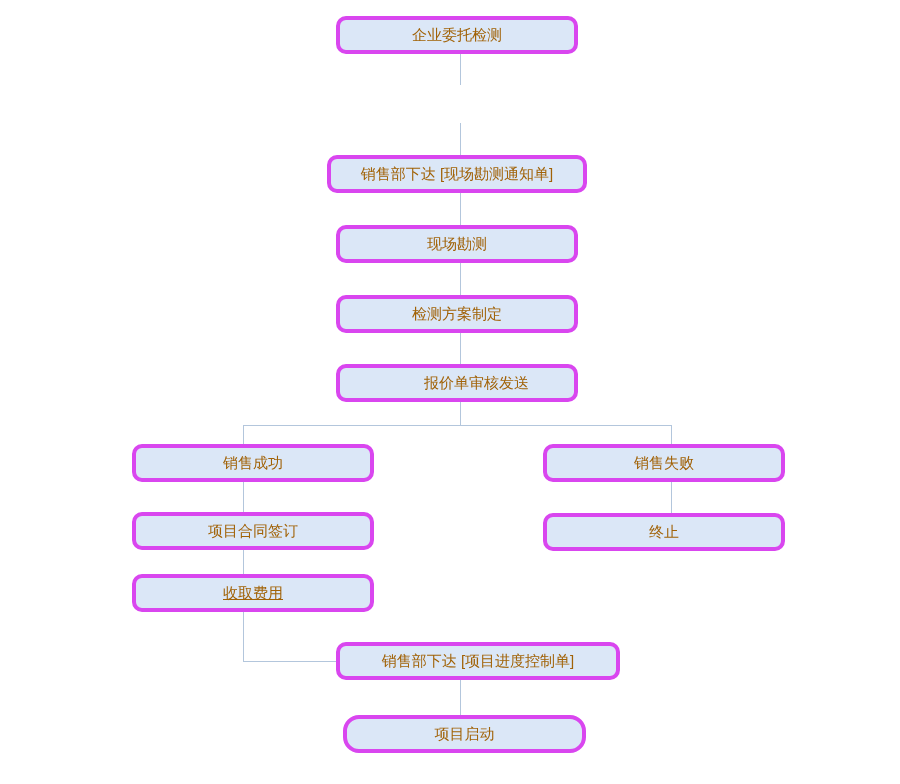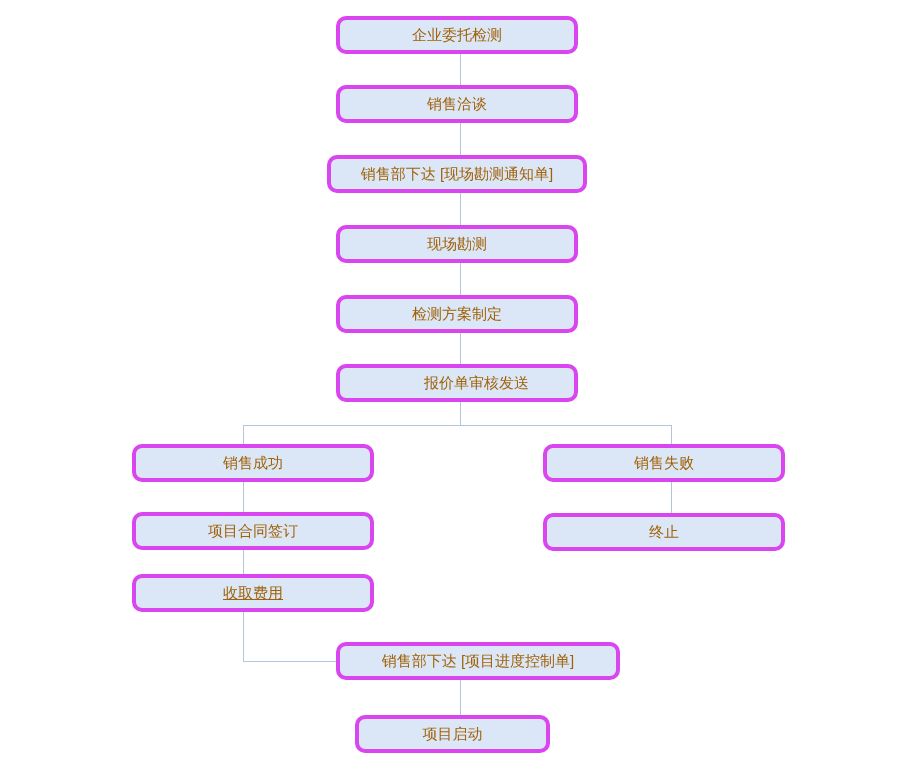--- a/index.html
+++ b/index.html
@@ -55,26 +55,25 @@
   <div class="line v" style="left:243px; top:482px; height:30px;"></div>
   <div class="line v" style="left:243px; top:550px; height:24px;"></div>
   <div class="line v" style="left:243px; top:612px; height:49px;"></div>
   <div class="line h" style="left:243px; top:661px; width:93px;"></div>
 
   <div class="line v" style="left:671px; top:482px; height:31px;"></div>
 
   <div class="line v" style="left:460px; top:680px; height:35px;"></div>
 
   <div class="node" style="left:336px; top:16px;  width:242px; height:38px;">企业委托检测</div>
-  <div class="node" style="left:336px; top:85px;  width:242px; height:38px;">销售洽谈</div>
   <div class="node" style="left:327px; top:155px; width:260px; height:38px;">销售部下达 [现场勘测通知单]</div>
   <div class="node" style="left:336px; top:225px; width:242px; height:38px;">现场勘测</div>
   <div class="node" style="left:336px; top:295px; width:242px; height:38px;">检测方案制定</div>
   <div class="node" style="left:336px; top:364px; width:242px; height:38px;padding-left:39px;">报价单审核发送</div>
   <div class="node" style="left:132px; top:444px; width:242px; height:38px;">销售成功</div>
   <div class="node" style="left:543px; top:444px; width:242px; height:38px;">销售失败</div>
   <div class="node" style="left:132px; top:512px; width:242px; height:38px;">项目合同签订</div>
   <div class="node" style="left:543px; top:513px; width:242px; height:38px;">终止</div>
   <div class="node" style="left:132px; top:574px; width:242px; height:38px;text-decoration:underline;">收取费用</div>
   <div class="node" style="left:336px; top:642px; width:284px; height:38px;">销售部下达 [项目进度控制单]</div>
-  <div class="node" style="left:355px; top:715px; width:195px; height:38px;">项目启动</div>
+  <div class="node" style="left:343px; top:715px; width:243px; height:38px;border-radius:16px;">项目启动</div>
 
 </div>
 
 </body></html>

